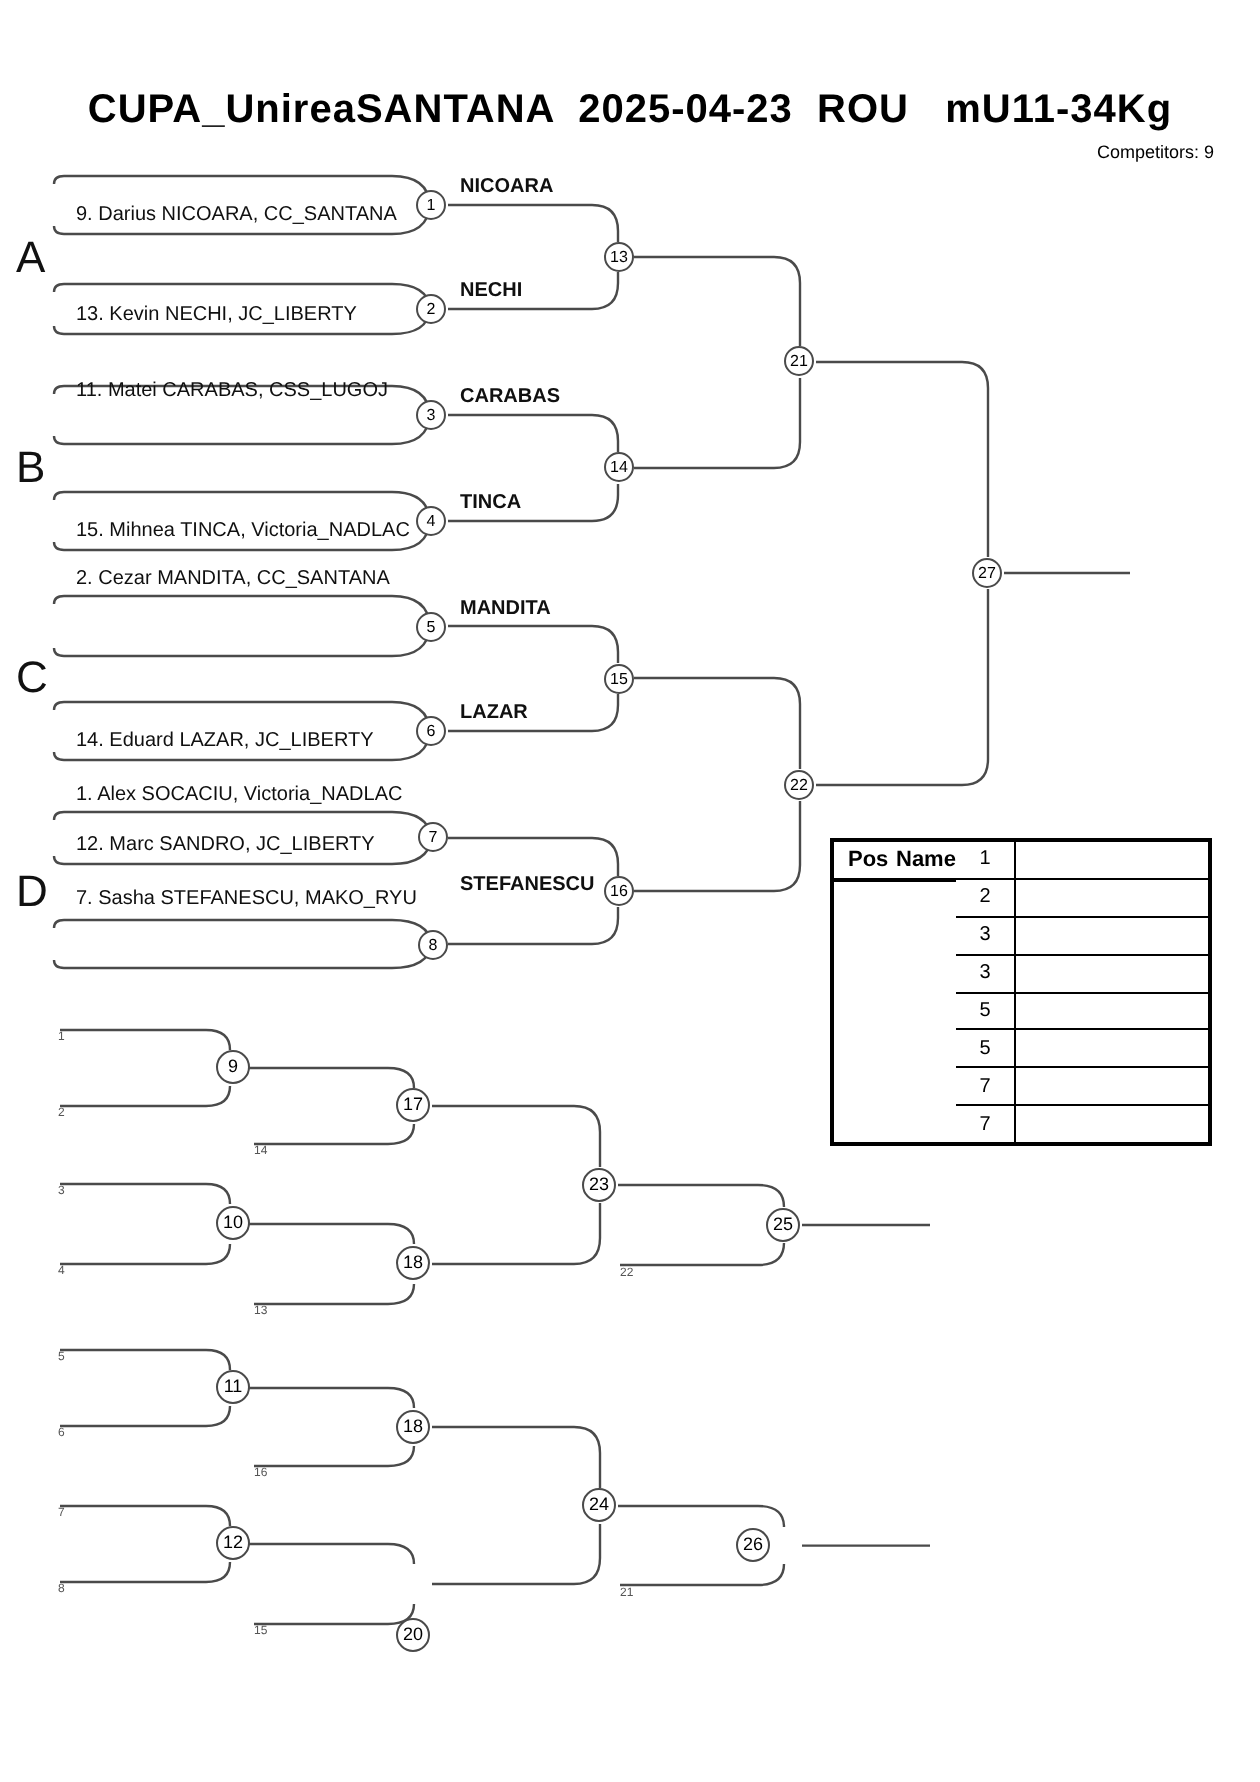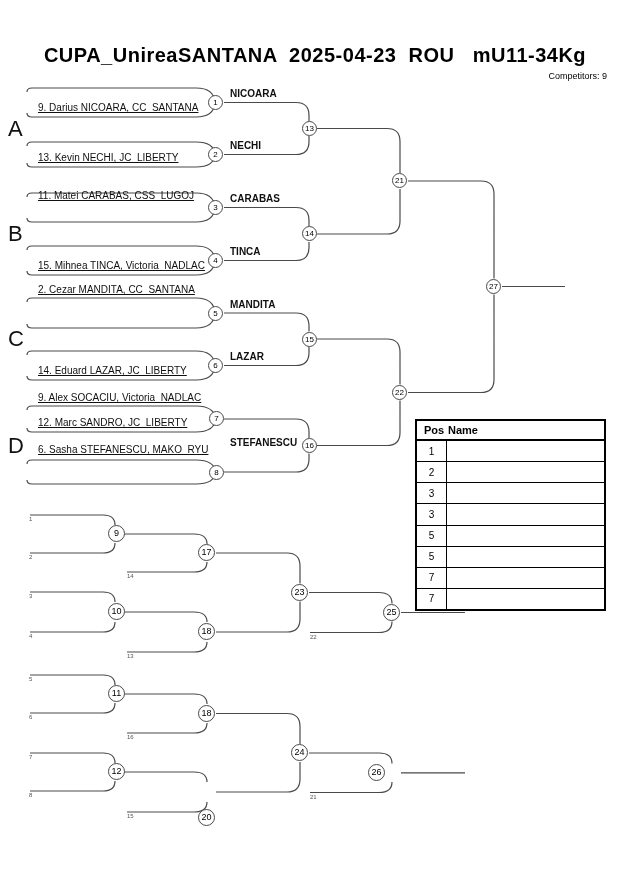--- a/index.html
+++ b/index.html
@@ -1,32 +1,32 @@
 <!DOCTYPE html>
 <html><head>
 <meta charset="utf-8">
 <style>
   html,body{margin:0;padding:0;background:#fff;}
   #sheet{position:relative;width:630px;height:891px;background:#fff;overflow:hidden;
          font-family:"Liberation Sans",sans-serif;color:#000;}
   .t{position:absolute;white-space:pre;}
   .title{left:0;top:44px;width:630px;text-align:center;font-size:20px;font-weight:bold;letter-spacing:.5px;}
   .comp{left:450px;top:71px;width:157px;text-align:right;font-size:9px;}
-  .player{font-size:10px;line-height:12px;color:#101010;text-decoration:underline;}
+  .player{font-size:10px;line-height:12px;color:#101010;}
   .adv{font-size:10px;line-height:12px;font-weight:bold;color:#101010;}
   .grp{font-size:22px;line-height:24px;color:#111;}
   .lln{font-size:6px;line-height:7px;color:#555;}
   .mc{position:absolute;box-sizing:border-box;width:15px;height:15px;border:1px solid #4a4a4a;
       border-radius:50%;background:#fff;font-size:8px;line-height:13px;text-align:center;color:#000;}
   .mc2{width:17px;height:17px;font-size:9px;line-height:15px;}
   svg.lines{position:absolute;left:0;top:0;}
   
   .res-head{left:416px;top:399px;width:190px;text-align:center;font-size:11px;font-weight:bold;}
-  .restable{position:absolute;left:415px;top:419px;width:191px;height:192px;border:2px solid #000;
-            box-sizing:border-box;display:flex;flex-direction:column;}
+  .restable{position:absolute;left:415px;top:419px;width:191px;height:154px;border:2px solid #000;
+            box-sizing:border-box;display:flex;}
   .rhdr{display:flex;height:18px;border-bottom:2px solid #000;font-size:11px;font-weight:bold;align-items:center;flex:none;}
   .rhdr .hpos{width:31px;padding-left:7px;box-sizing:border-box;}
   .rhdr .hname{flex:1;text-align:left;}
   .rrows{flex:1;display:flex;flex-direction:column;}
   .rrow{flex:1;display:flex;border-top:1px solid #000;}
   .rrow:first-child{border-top:none;}
   .cpos{width:30px;border-right:1px solid #000;box-sizing:border-box;text-align:center;
         font-size:10px;display:flex;align-items:center;justify-content:center;}
   .cname{flex:1;font-size:10px;}
 </style>
@@ -92,23 +92,23 @@
   <div class="t grp" style="left:8px;top:222px">B</div>
   <div class="t grp" style="left:8px;top:327px">C</div>
   <div class="t grp" style="left:8px;top:434px">D</div>
 
   <div class="t player" style="left:38px;top:102px">9. Darius NICOARA, CC_SANTANA</div>
   <div class="t player" style="left:38px;top:152px">13. Kevin NECHI, JC_LIBERTY</div>
   <div class="t player" style="left:38px;top:190px">11. Matei CARABAS, CSS_LUGOJ</div>
   <div class="t player" style="left:38px;top:260px">15. Mihnea TINCA, Victoria_NADLAC</div>
   <div class="t player" style="left:38px;top:284px">2. Cezar MANDITA, CC_SANTANA</div>
   <div class="t player" style="left:38px;top:365px">14. Eduard LAZAR, JC_LIBERTY</div>
-  <div class="t player" style="left:38px;top:392px">9. Alex SOCACIU, Victoria_NADLAC</div>
+  <div class="t player" style="left:38px;top:392px">1. Alex SOCACIU, Victoria_NADLAC</div>
   <div class="t player" style="left:38px;top:417px">12. Marc SANDRO, JC_LIBERTY</div>
-  <div class="t player" style="left:38px;top:444px">6. Sasha STEFANESCU, MAKO_RYU</div>
+  <div class="t player" style="left:38px;top:444px">7. Sasha STEFANESCU, MAKO_RYU</div>
 
   <div class="t adv" style="left:230px;top:88px">NICOARA</div>
   <div class="t adv" style="left:230px;top:140px">NECHI</div>
   <div class="t adv" style="left:230px;top:193px">CARABAS</div>
   <div class="t adv" style="left:230px;top:246px">TINCA</div>
   <div class="t adv" style="left:230px;top:299px">MANDITA</div>
   <div class="t adv" style="left:230px;top:351px">LAZAR</div>
   <div class="t adv" style="left:230px;top:437px">STEFANESCU</div>
 
   <span class="mc" style="left:208px;top:95px">1</span>

